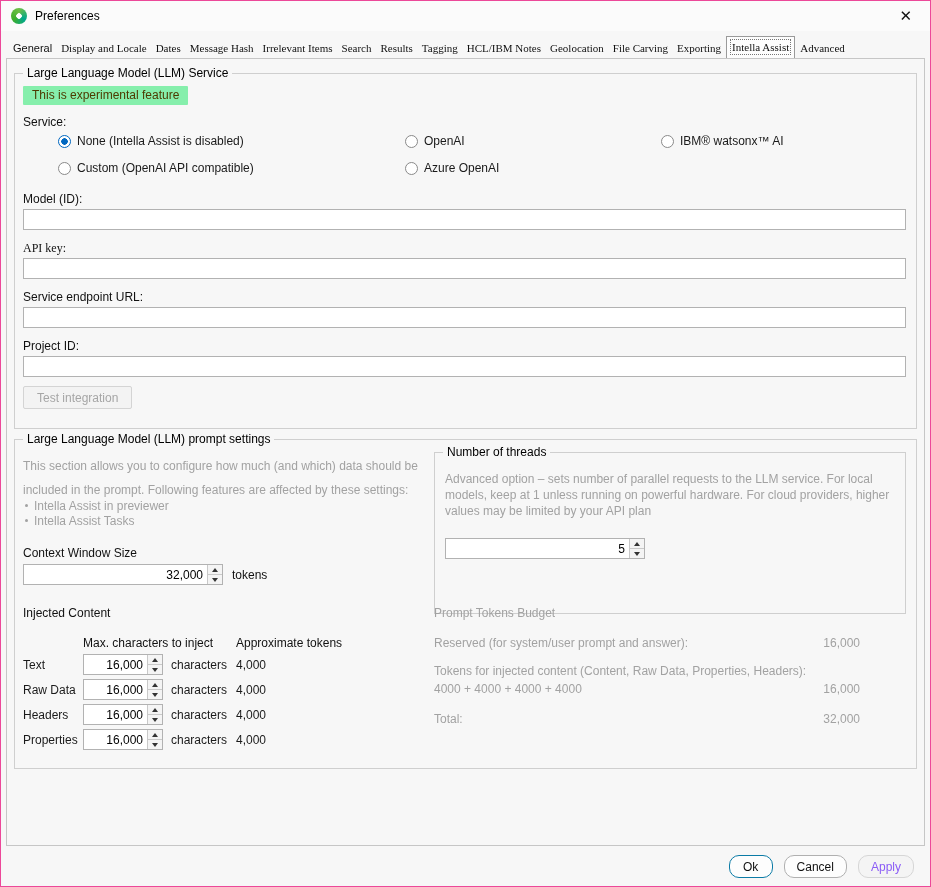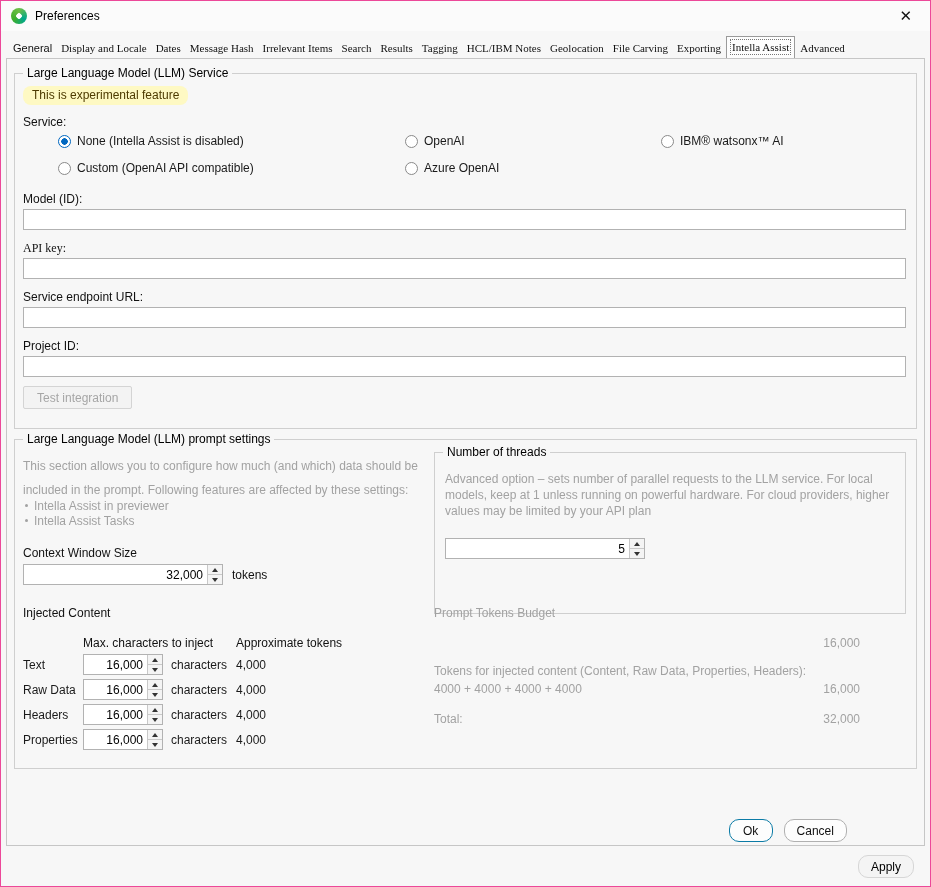--- a/index.html
+++ b/index.html
@@ -37,22 +37,22 @@
 
   .group { position:absolute; border:1px solid #cfcfcf; }
   .legend { position:absolute; top:-8px; left:8px; background:#f7f7f7; padding:0 4px; font-size:12px; color:#000; }
 
   .g1 { left:7px; right:7px; top:14px; height:356px; }
   .g2 { left:7px; right:7px; top:380px; height:330px; }
   .g3 { position:absolute; left:419px; top:12px; width:472px; height:162px; border:1px solid #cfcfcf; }
 
   .badge {
     position:absolute; left:8px; top:12px;
-    background:#fef9c3; color:#4d3a00;
-    padding:2px 9px 3px; font-size:12px; border-radius:8px;
+    background:#86efac; color:#4d3a00;
+    padding:2px 9px 3px; font-size:12px; border-radius:1px;
   }
   .lbl { position:absolute; font-size:12px; color:#111; white-space:nowrap; }
   .gray { color:#a2a2a2; }
 
   .radio { position:absolute; display:flex; align-items:center; gap:6px; white-space:nowrap; cursor:default;margin-left:11px; }
   .rb { width:13px; height:13px; border-radius:50%; border:1px solid #8a8a8a; background:#fff; flex:none; }
   .rb.sel { border:1px solid #0067c0; background: radial-gradient(circle at center, #0067c0 0 3px, #fff 3.5px); }
 
   .field {
     position:absolute; left:8px; right:10px; height:21px;
@@ -87,21 +87,21 @@
   .ic-row .spin { left:60px; top:0; width:80px; }
   .ic-row .unit { position:absolute; left:148px; top:4px; }
   .ic-row .tok { position:absolute; left:213px; top:4px; }
 
   .bud-val { position:absolute; right:56px; color:#a2a2a2; }
 
   
   .footer { position:absolute; right:16px; bottom:8px; display:flex; gap:11px; }
   .btn { height:23px; min-width:44px; padding:0 12px; font:inherit; background:#fdfdfd; border:1px solid #b0b0b0; border-radius:10px; color:#111; }
   .btn.default { border:1px solid #0b7ba6; }
-  .btn.disabled { color:#000000; background:#f4f4f4; border-color:#d6d6d6;margin-top:36px; }
+  .btn.disabled { color:#8b5cf6; background:#f4f4f4; border-color:#d6d6d6; }
 </style>
 </head>
 <body>
 
 <div class="window">
 
   <div class="titlebar">
     <span class="app-icon"></span>
     <span class="title">Preferences</span>
     <span class="close">✕</span>
@@ -282,20 +282,21 @@
                 <span class="arr-dn"></span>
               </div>
           </div>
         </div>
         <span class="unit">characters</span>
         <span class="tok">4,000</span>
       </div>
 
       <span class="lbl gray" style="left:419px; top:166px;">Prompt Tokens Budget</span>
 
+      <span class="lbl gray" style="left:419px; top:196px;">Reserved (for system/user prompt and answer):</span>
       <span class="bud-val" style="top:196px;">16,000</span>
 
       <span class="lbl gray" style="left:419px; top:224px;">Tokens for injected content (Content, Raw Data, Properties, Headers):</span>
       <span class="lbl gray" style="left:419px; top:242px;">4000 + 4000 + 4000 + 4000</span>
       <span class="bud-val" style="top:242px;">16,000</span>
 
       <span class="lbl gray" style="left:419px; top:272px;">Total:</span>
       <span class="bud-val" style="top:272px;">32,000</span>
     </div>
 

